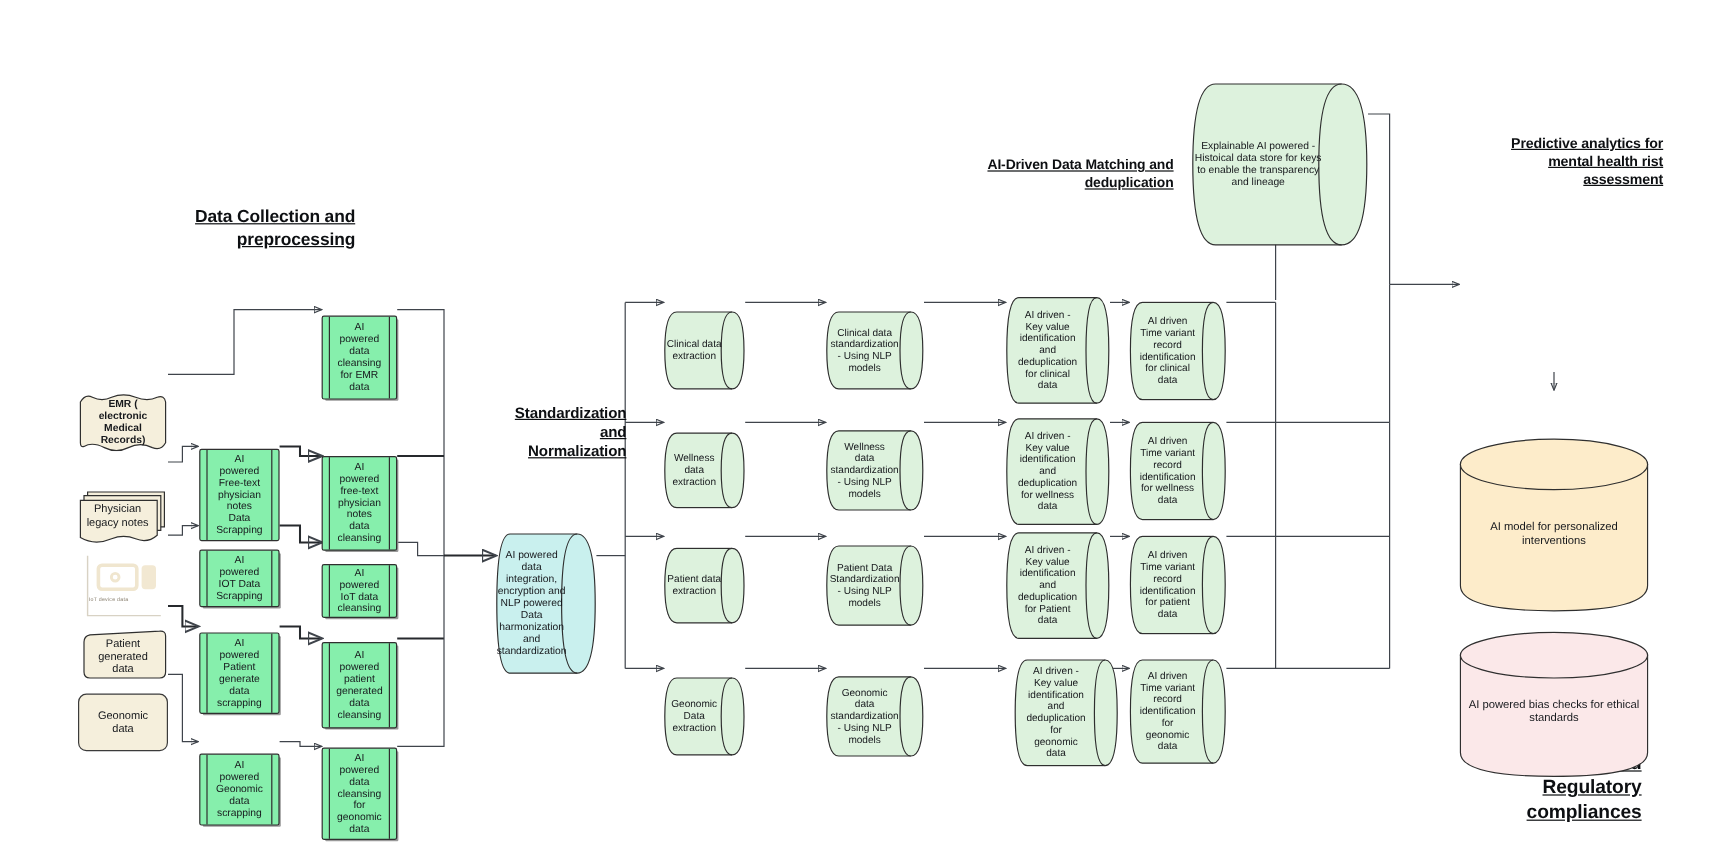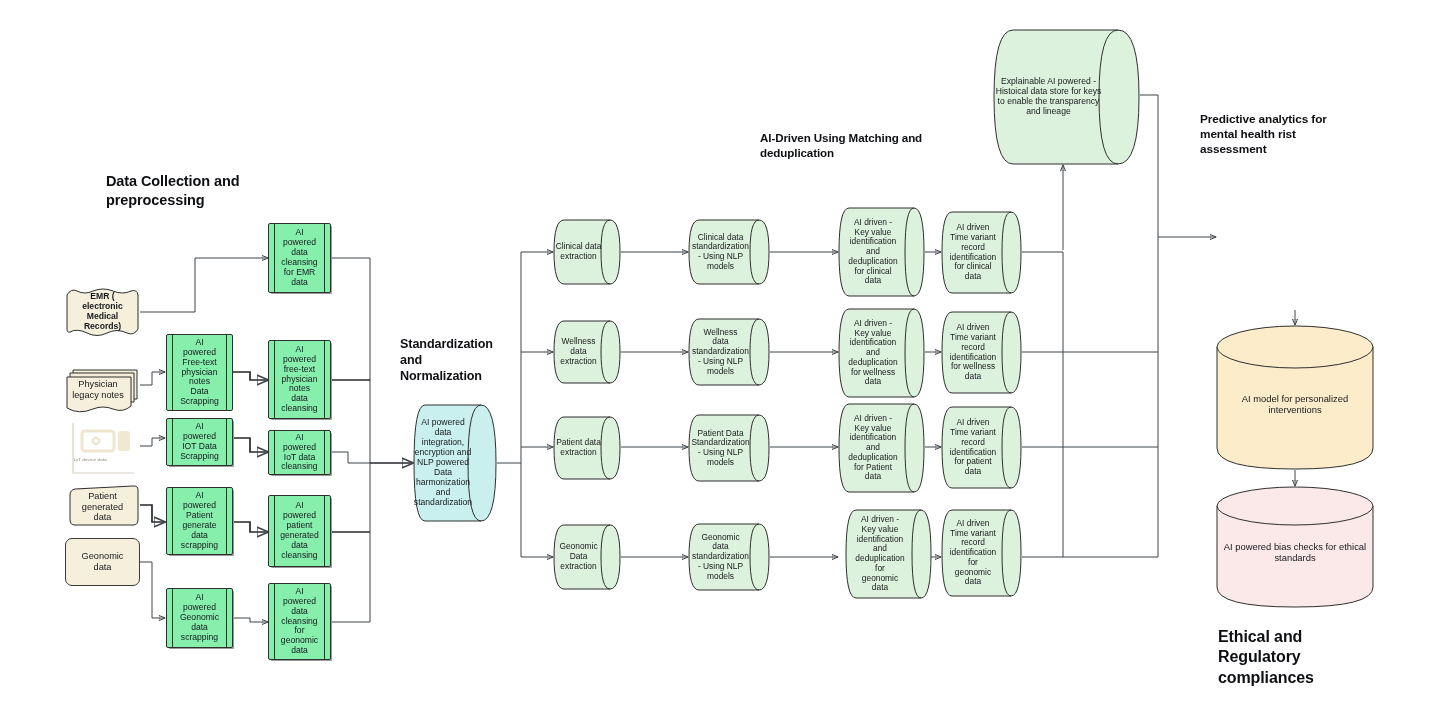--- a/index.html
+++ b/index.html
@@ -17,37 +17,39 @@
   }
   .node{
     position:absolute;
     box-sizing:border-box;
     display:flex;
     align-items:center;
     justify-content:center;
     text-align:center;
     color:#16181c;
     line-height:1.16;
+    margin-top:40px;
   }
   .node .lbl{
     display:block;
     width:100%;
     padding:0 2px;
     white-space:pre-line;
   }
 
   
   .heading{
     position:absolute;
     font-weight:bold;
     color:#0d0f12;
-    text-align:left;
+    text-align:right;
     line-height:1.28;
     letter-spacing:-0.1px;
     white-space:pre-line;
+    text-decoration:underline;
   }
 
   
   .doc{
     background:transparent;
     font-size:8.6px;
   }
   .doc svg{position:absolute;inset:0;width:100%;height:100%;}
   .doc .lbl{position:relative;z-index:2;}
 
@@ -196,21 +198,21 @@
     <path d="M1295,470 L1295,486" marker-end="url(#ah)"></path>
   </svg>
 
   <div class="heading" style="left:106px;top:172px;width:190px;font-size:14.5px;">Data Collection and
 preprocessing</div>
 
   <div class="heading" style="left:400px;top:336px;width:122px;font-size:12.6px;">Standardization
 and
 Normalization</div>
 
-  <div class="heading" style="left:760px;top:131px;width:218px;font-size:11.6px;">AI-Driven Using Matching and
+  <div class="heading" style="left:760px;top:131px;width:218px;font-size:11.6px;">AI-Driven Data Matching and
 deduplication</div>
 
   <div class="heading" style="left:1200px;top:112px;width:186px;font-size:11.8px;">Predictive analytics for
 mental health rist
 assessment</div>
 
   <div class="heading" style="left:1218px;top:627px;width:150px;font-size:16px;">Ethical and
 Regulatory
 compliances</div>
 

